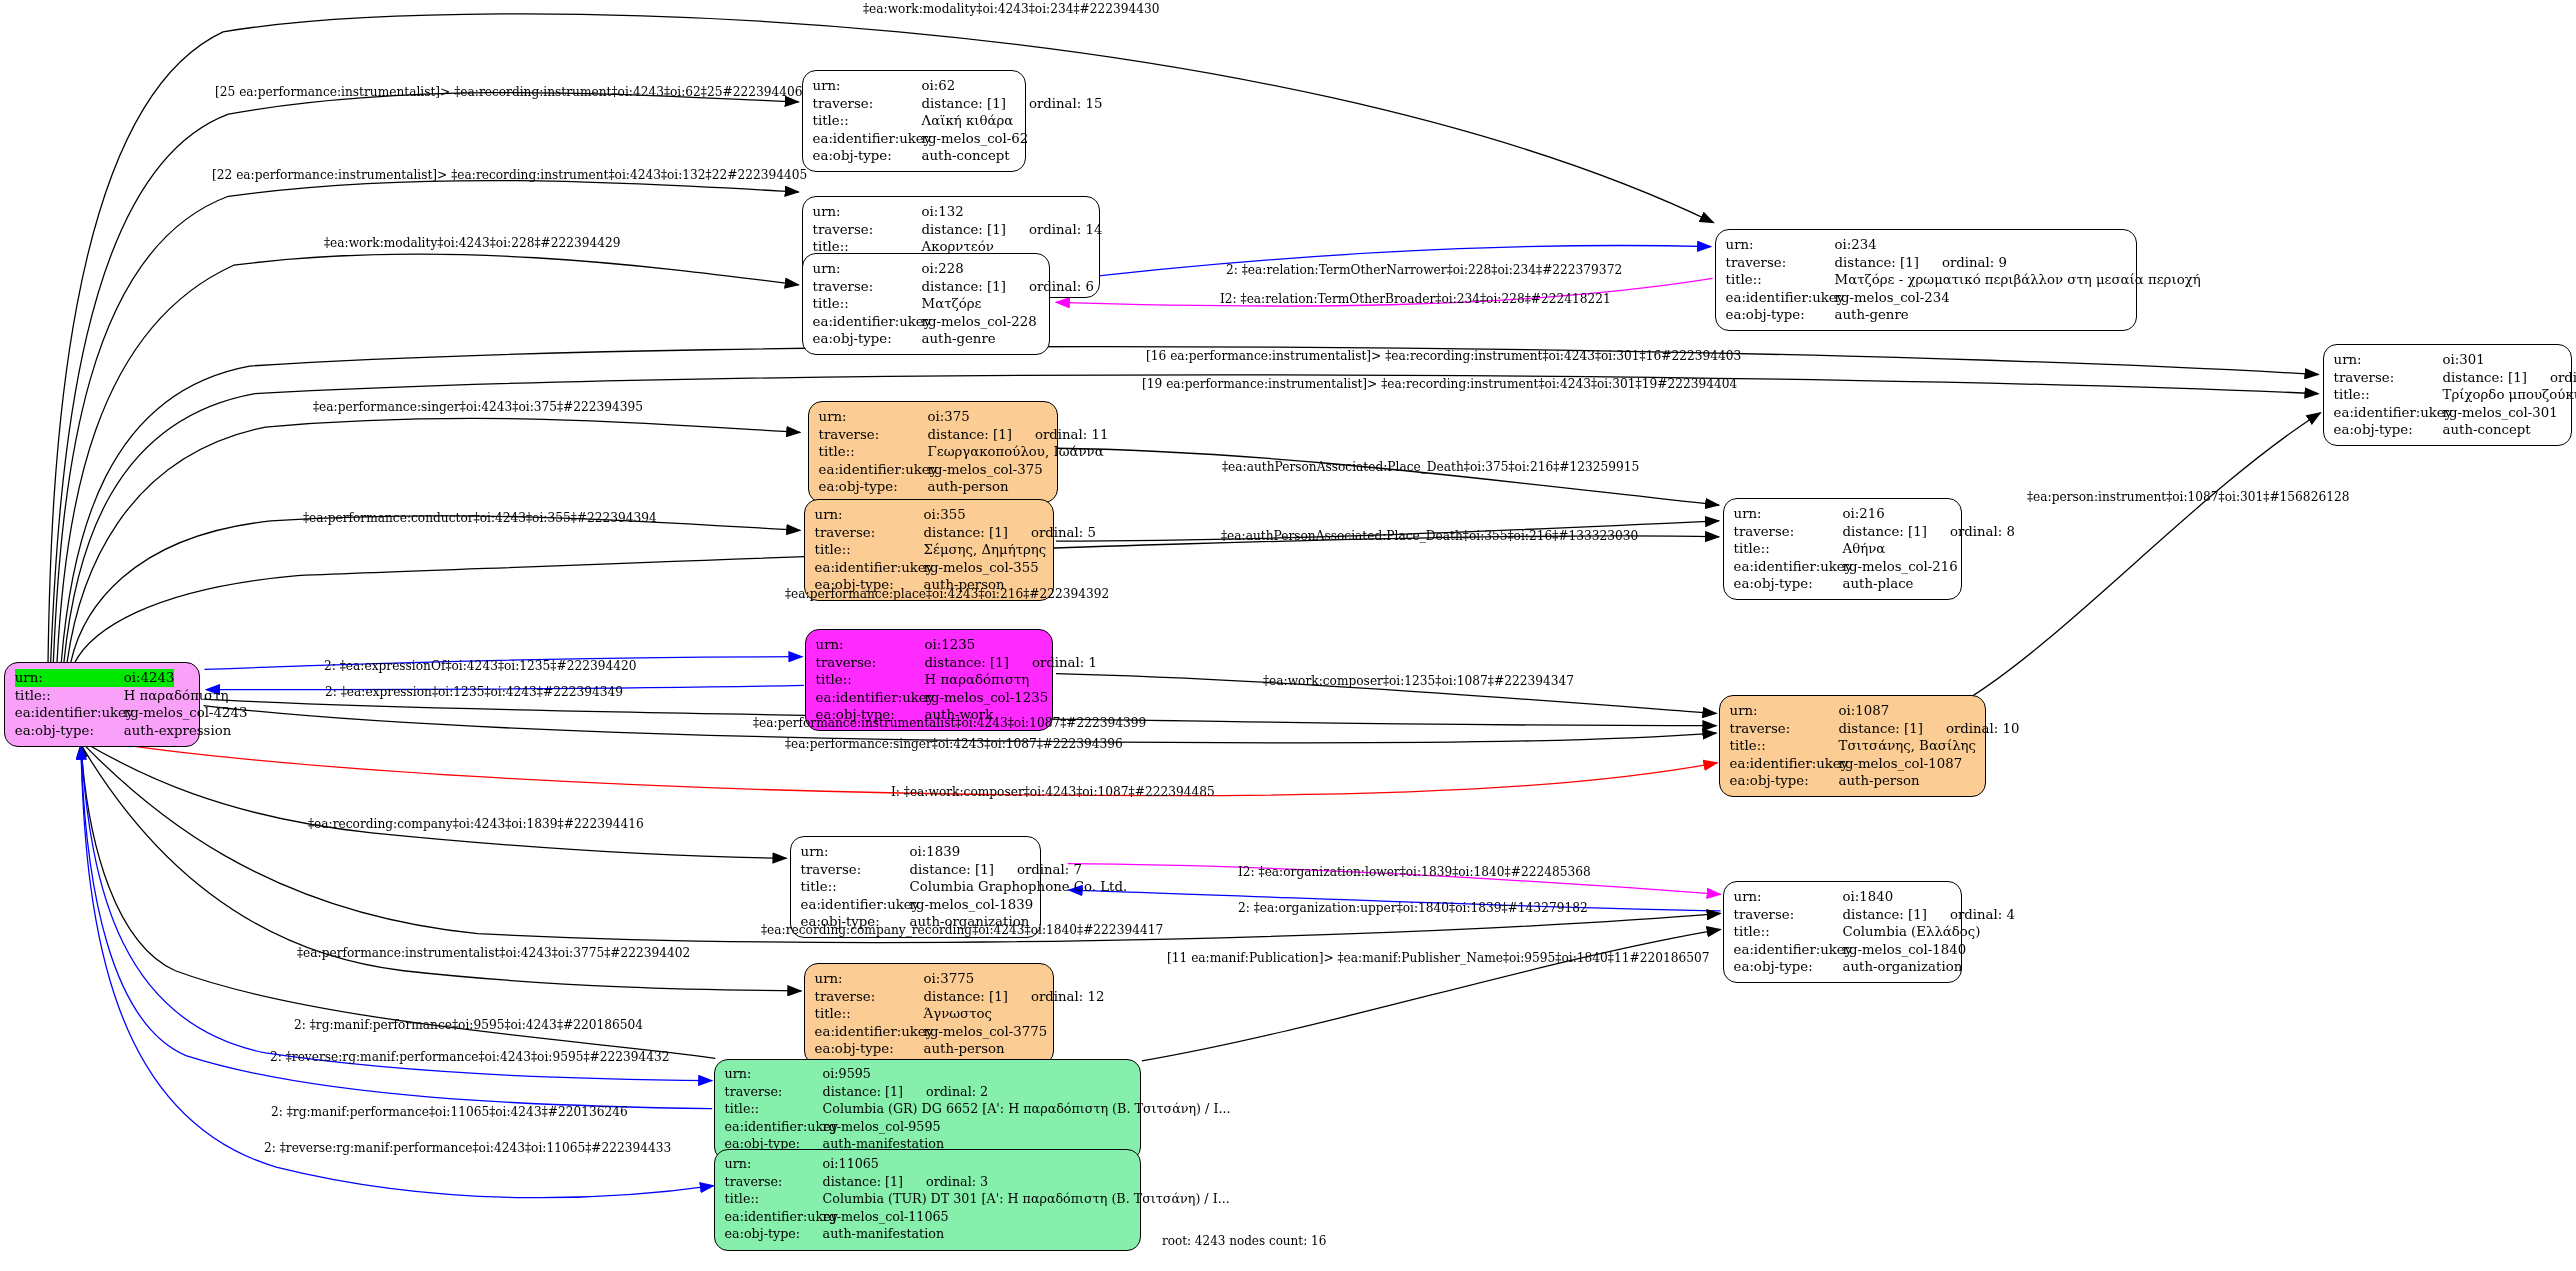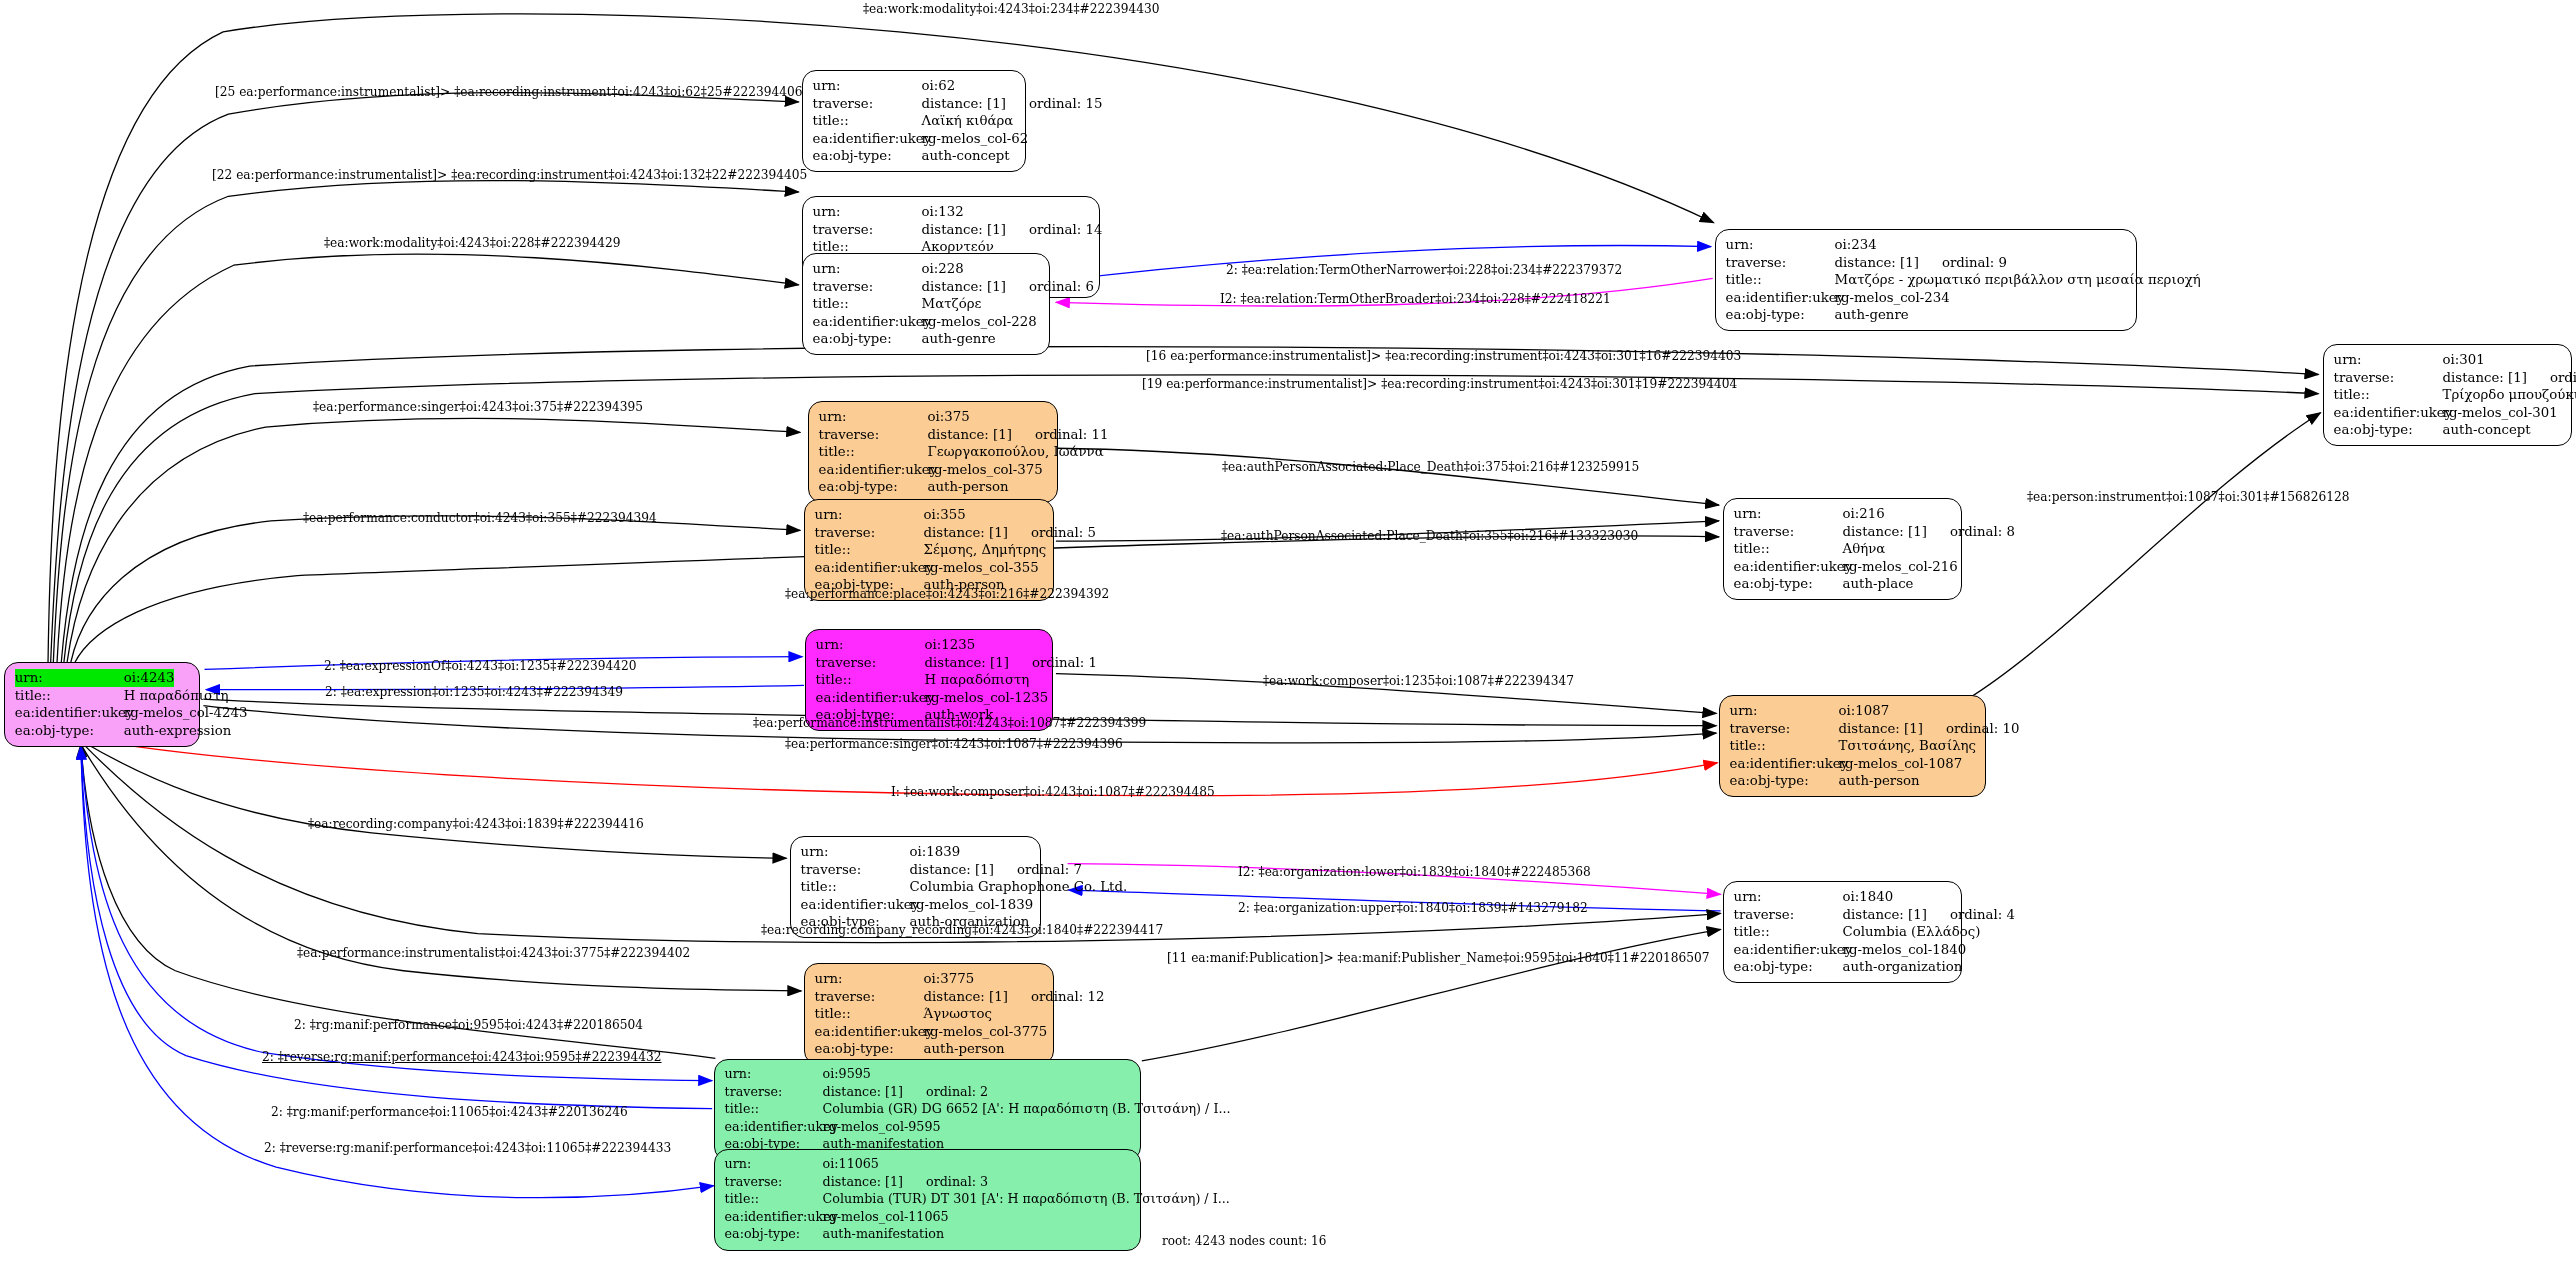--- a/index.html
+++ b/index.html
@@ -304,20 +304,20 @@
       <div class="edge-label" style="left: 753px; top: 717px;">‡ea:performance:instrumentalist‡oi:4243‡oi:1087‡#222394399</div>
       <div class="edge-label" style="left: 785px; top: 738px;">‡ea:performance:singer‡oi:4243‡oi:1087‡#222394396</div>
       <div class="edge-label" style="left: 891px; top: 786px;">I: ‡ea:work:composer‡oi:4243‡oi:1087‡#222394485</div>
       <div class="edge-label" style="left: 308px; top: 818px;">‡ea:recording:company‡oi:4243‡oi:1839‡#222394416</div>
       <div class="edge-label" style="left: 1238px; top: 866px;">I2: ‡ea:organization:lower‡oi:1839‡oi:1840‡#222485368</div>
       <div class="edge-label" style="left: 1238px; top: 902px;">2: ‡ea:organization:upper‡oi:1840‡oi:1839‡#143279182</div>
       <div class="edge-label" style="left: 761px; top: 924px;">‡ea:recording:company_recording‡oi:4243‡oi:1840‡#222394417</div>
       <div class="edge-label" style="left: 297px; top: 947px;">‡ea:performance:instrumentalist‡oi:4243‡oi:3775‡#222394402</div>
       <div class="edge-label" style="left: 1167px; top: 952px;">[11 ea:manif:Publication]&gt; ‡ea:manif:Publisher_Name‡oi:9595‡oi:1840‡11#220186507</div>
       <div class="edge-label" style="left: 294px; top: 1019px;">2: ‡rg:manif:performance‡oi:9595‡oi:4243‡#220186504</div>
-      <div class="edge-label" style="left: 262px; top: 1051px; text-decoration: underline;">2: ‡reverse:rg:manif:performance‡oi:4243‡oi:9595‡#222394432</div>
+      <div class="edge-label" style="left: 270px; top: 1051px;">2: ‡reverse:rg:manif:performance‡oi:4243‡oi:9595‡#222394432</div>
       <div class="edge-label" style="left: 271px; top: 1106px;">2: ‡rg:manif:performance‡oi:11065‡oi:4243‡#220136246</div>
       <div class="edge-label" style="left: 264px; top: 1142px;">2: ‡reverse:rg:manif:performance‡oi:4243‡oi:11065‡#222394433</div>
     </div>
 
   <div class="footer" style="left:1162px; top:1234px;">root: 4243 nodes count: 16</div>
 </div>
 
 
 </body></html>

